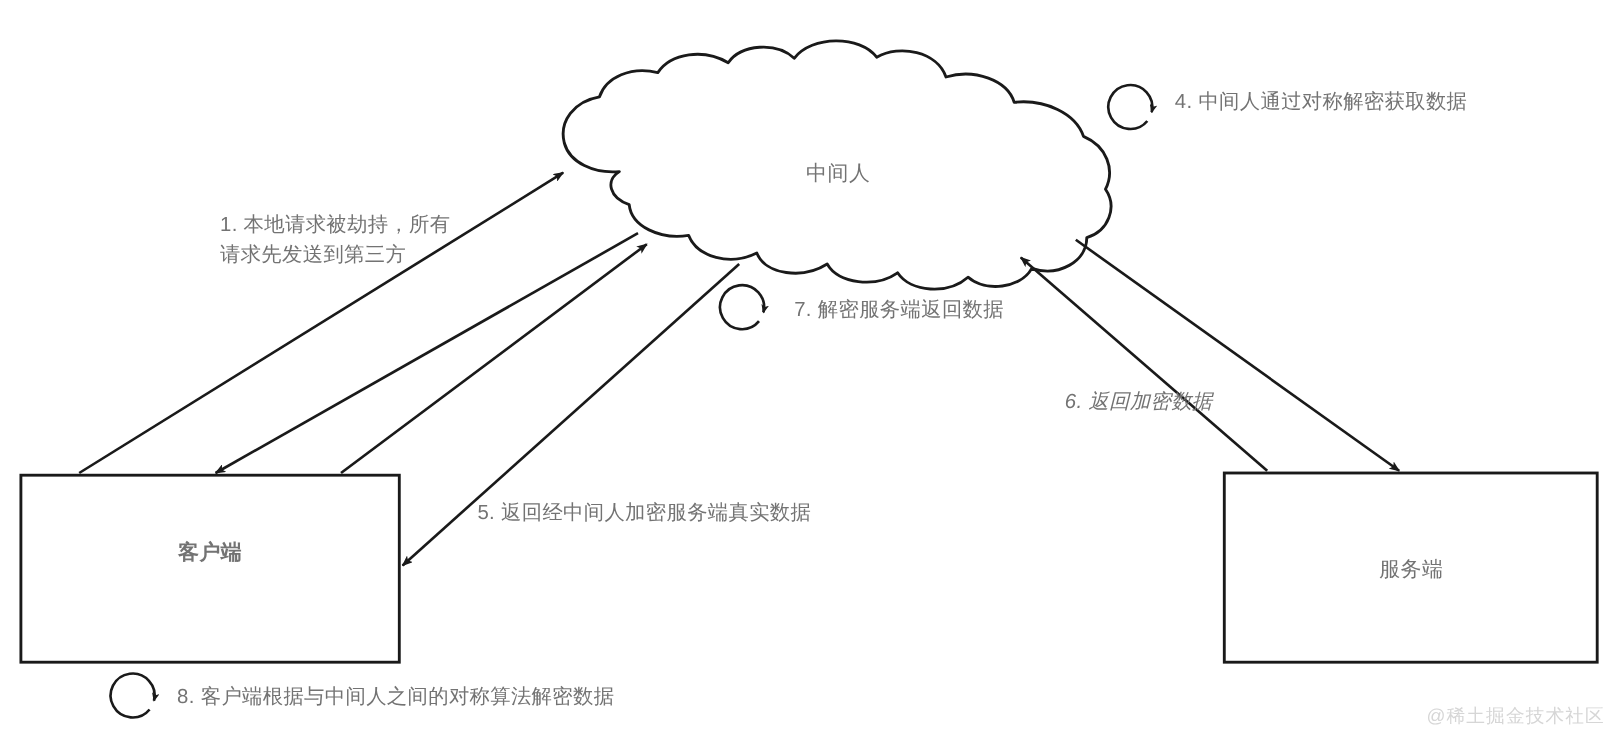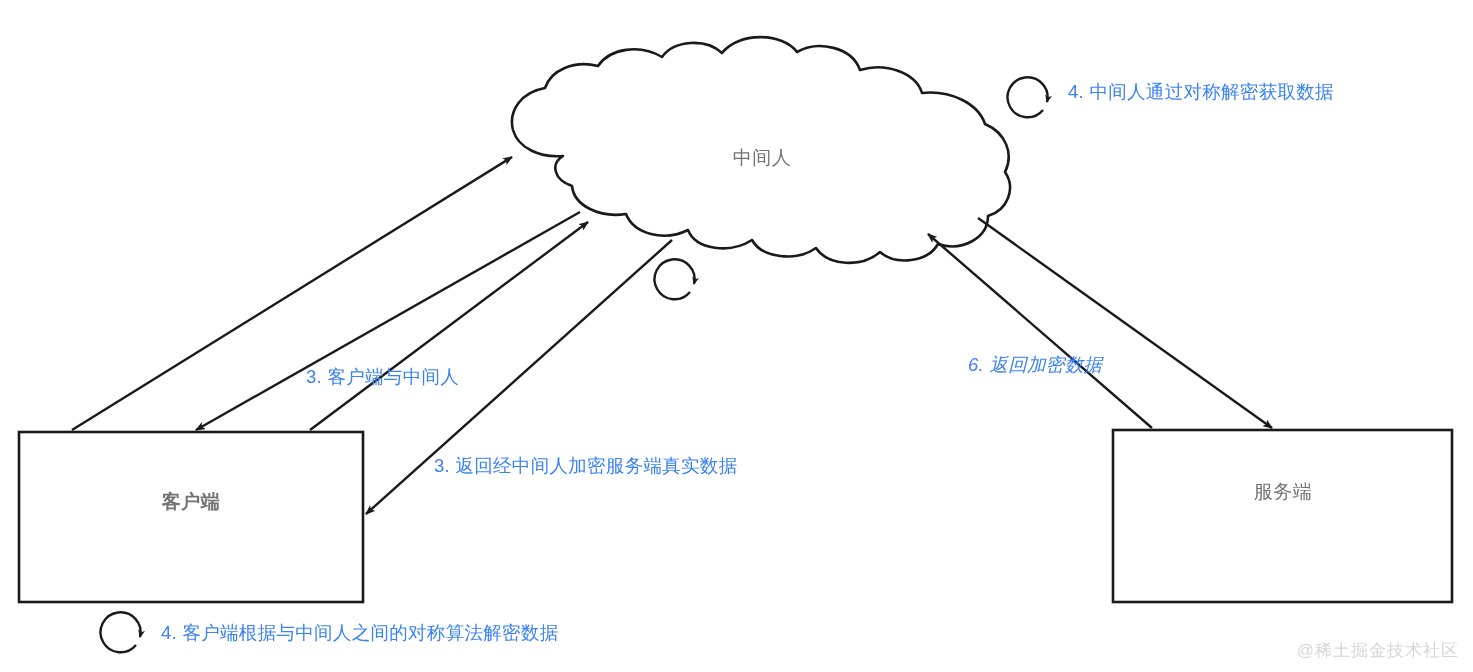--- a/index.html
+++ b/index.html
@@ -28,21 +28,21 @@
     position: absolute;
     font-size: 19px;
     color: #737373;
     white-space: nowrap;
     transform: translate(-50%, -50%);
     letter-spacing: 0.5px;
   }
   .edge-label {
     position: absolute;
     font-size: 18.5px;
-    color: #3b82f6;
+    color: #737373;
     white-space: nowrap;
     line-height: 26px;
     letter-spacing: 0.3px;
   }
   .edge-label.two-line {
     line-height: 27px;
   }
   .watermark {
     position: absolute;
     right: 14px;
@@ -118,33 +118,37 @@
     <g>
       <path d="M 136 645
                A 20 20 0 1 1 140 637" fill="none" stroke="#1a1a1a" stroke-width="2.4" marker-end="url(#arrowhead-small)"></path>
     </g>
   </svg>
 
   <div class="node-label" style="left:191px; top:502px;font-weight:bold;">客户端</div>
 
   <div class="node-label" style="left:762px; top:158px;">中间人</div>
 
-  <div class="node-label" style="left:1283px; top:492px;">服务端</div>
+  <div class="node-label" style="left:1283px; top:518px;">服务端</div>
 
+  <div class="edge-label two-line" style="left:200px; top:190px;">
+    <div>1. 本地请求被劫持，所有</div>
+    <div>请求先发送到第三方</div>
+  </div>
 
 
   <div class="edge-label two-line" style="left:306px; top:363px;">
-    <div>3. 客户端与中间人</div>
   </div>
 
   <div class="edge-label" style="left:1068px; top:79px;">4. 中间人通过对称解密获取数据</div>
 
 
   <div class="edge-label" style="left:968px; top:352px;font-style:italic;">6. 返回加密数据</div>
 
+  <div class="edge-label" style="left:722px; top:268px;">7. 解密服务端返回数据</div>
 
-  <div class="edge-label" style="left:434px; top:453px;">3. 返回经中间人加密服务端真实数据</div>
+  <div class="edge-label" style="left:434px; top:453px;">5. 返回经中间人加密服务端真实数据</div>
 
-  <div class="edge-label" style="left:161px; top:620px;">4. 客户端根据与中间人之间的对称算法解密数据</div>
+  <div class="edge-label" style="left:161px; top:620px;">8. 客户端根据与中间人之间的对称算法解密数据</div>
 
   <div class="watermark">@稀土掘金技术社区</div>
 
 </div>
 
 </body></html>

